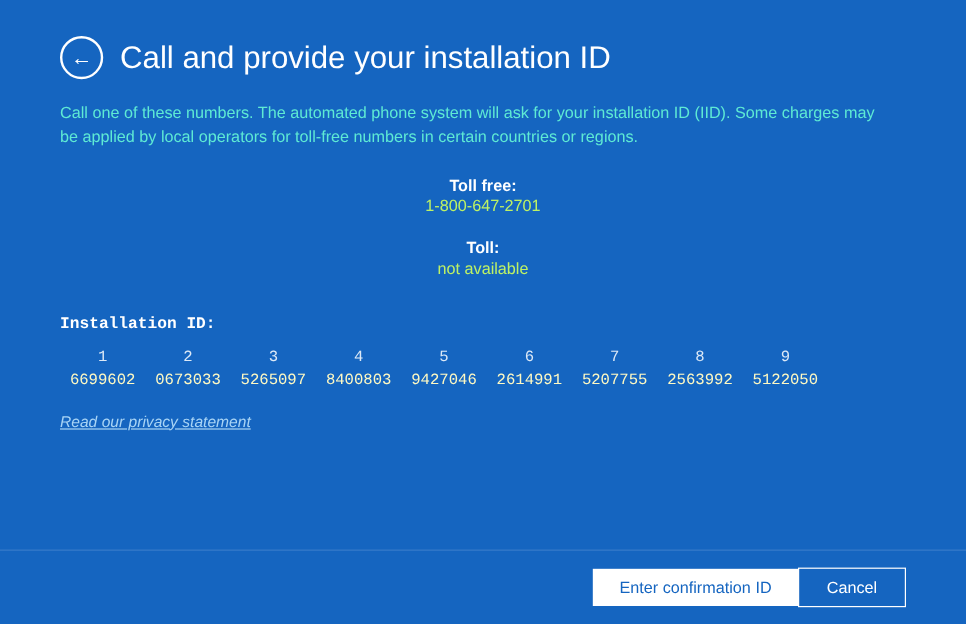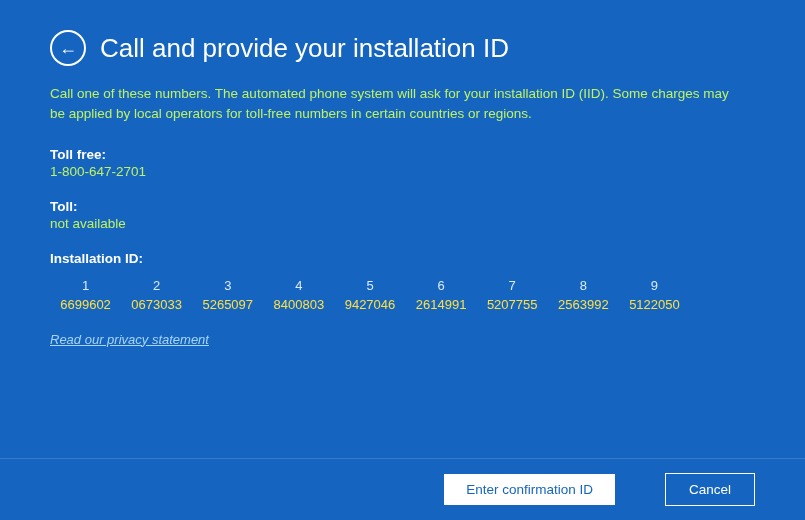--- a/index.html
+++ b/index.html
@@ -41,78 +41,79 @@
     }
     .page-title {
       font-size: 26px;
       font-weight: 300;
       color: #fff;
       text-align: center;
     }
     .description {
       font-size: 13.5px;
       line-height: 1.5;
-      color: #bef264;
+      color: #5eead4;
       margin-bottom: 22px;
       max-width: 680px;
     }
     .info-section {
       margin-bottom: 10px;
+      text-align: center;
     }
     .info-label {
       font-weight: 700;
       font-size: 13.5px;
       margin-bottom: 2px;
     }
     .info-value {
       font-size: 13.5px;
       color: #bef264;
       margin-bottom: 10px;
     }
     .installation-id-section {
-      margin-top: 0;
+      margin-top: 12px;
+      font-family: Liberation Mono, monospace;
     }
     .installation-id-label {
       font-weight: 700;
       font-size: 13.5px;
       margin-bottom: 10px;
     }
     .id-grid {
       display: grid;
       grid-template-columns: repeat(9, 1fr);
       gap: 0;
       max-width: 640px;
     }
     .id-col-num {
       font-size: 13px;
       color: #dce9f7;
       text-align: center;
       padding: 2px 4px;
     }
     .id-col-val {
       font-size: 13px;
-      color: #fde047;
+      color: #fef9c3;
       text-align: center;
       padding: 2px 4px;
     }
     .privacy-link {
       margin-top: 18px;
       font-size: 13px;
       color: #a8d4f5;
       text-decoration: underline;
       cursor: pointer;
       font-style: italic;
     }
     .footer {
       background: #1565c0;
       border-top: 1px solid rgba(255,255,255,0.15);
       padding: 14px 50px;
       display: flex;
       justify-content: flex-end;
-      gap: 12px;
       align-items: center;
     }
     .btn-primary {
       background: #fff;
       color: #1565c0;
       border: none;
       padding: 8px 22px;
       font-size: 13.5px;
       font-weight: 500;
       cursor: pointer;
@@ -120,21 +121,20 @@
     }
     .btn-secondary {
       background: transparent;
       color: #fff;
       border: 1px solid #fff;
       padding: 8px 22px;
       font-size: 13.5px;
       font-weight: 500;
       cursor: pointer;
       min-width: 90px;
-      margin-left: 38px;
     }
   </style>
 </head>
 <body>
 
 <div class="main-container">
   <div class="header">
     <button class="back-btn">←</button>
     <h1 class="page-title">Call and provide your installation ID</h1>
   </div>

